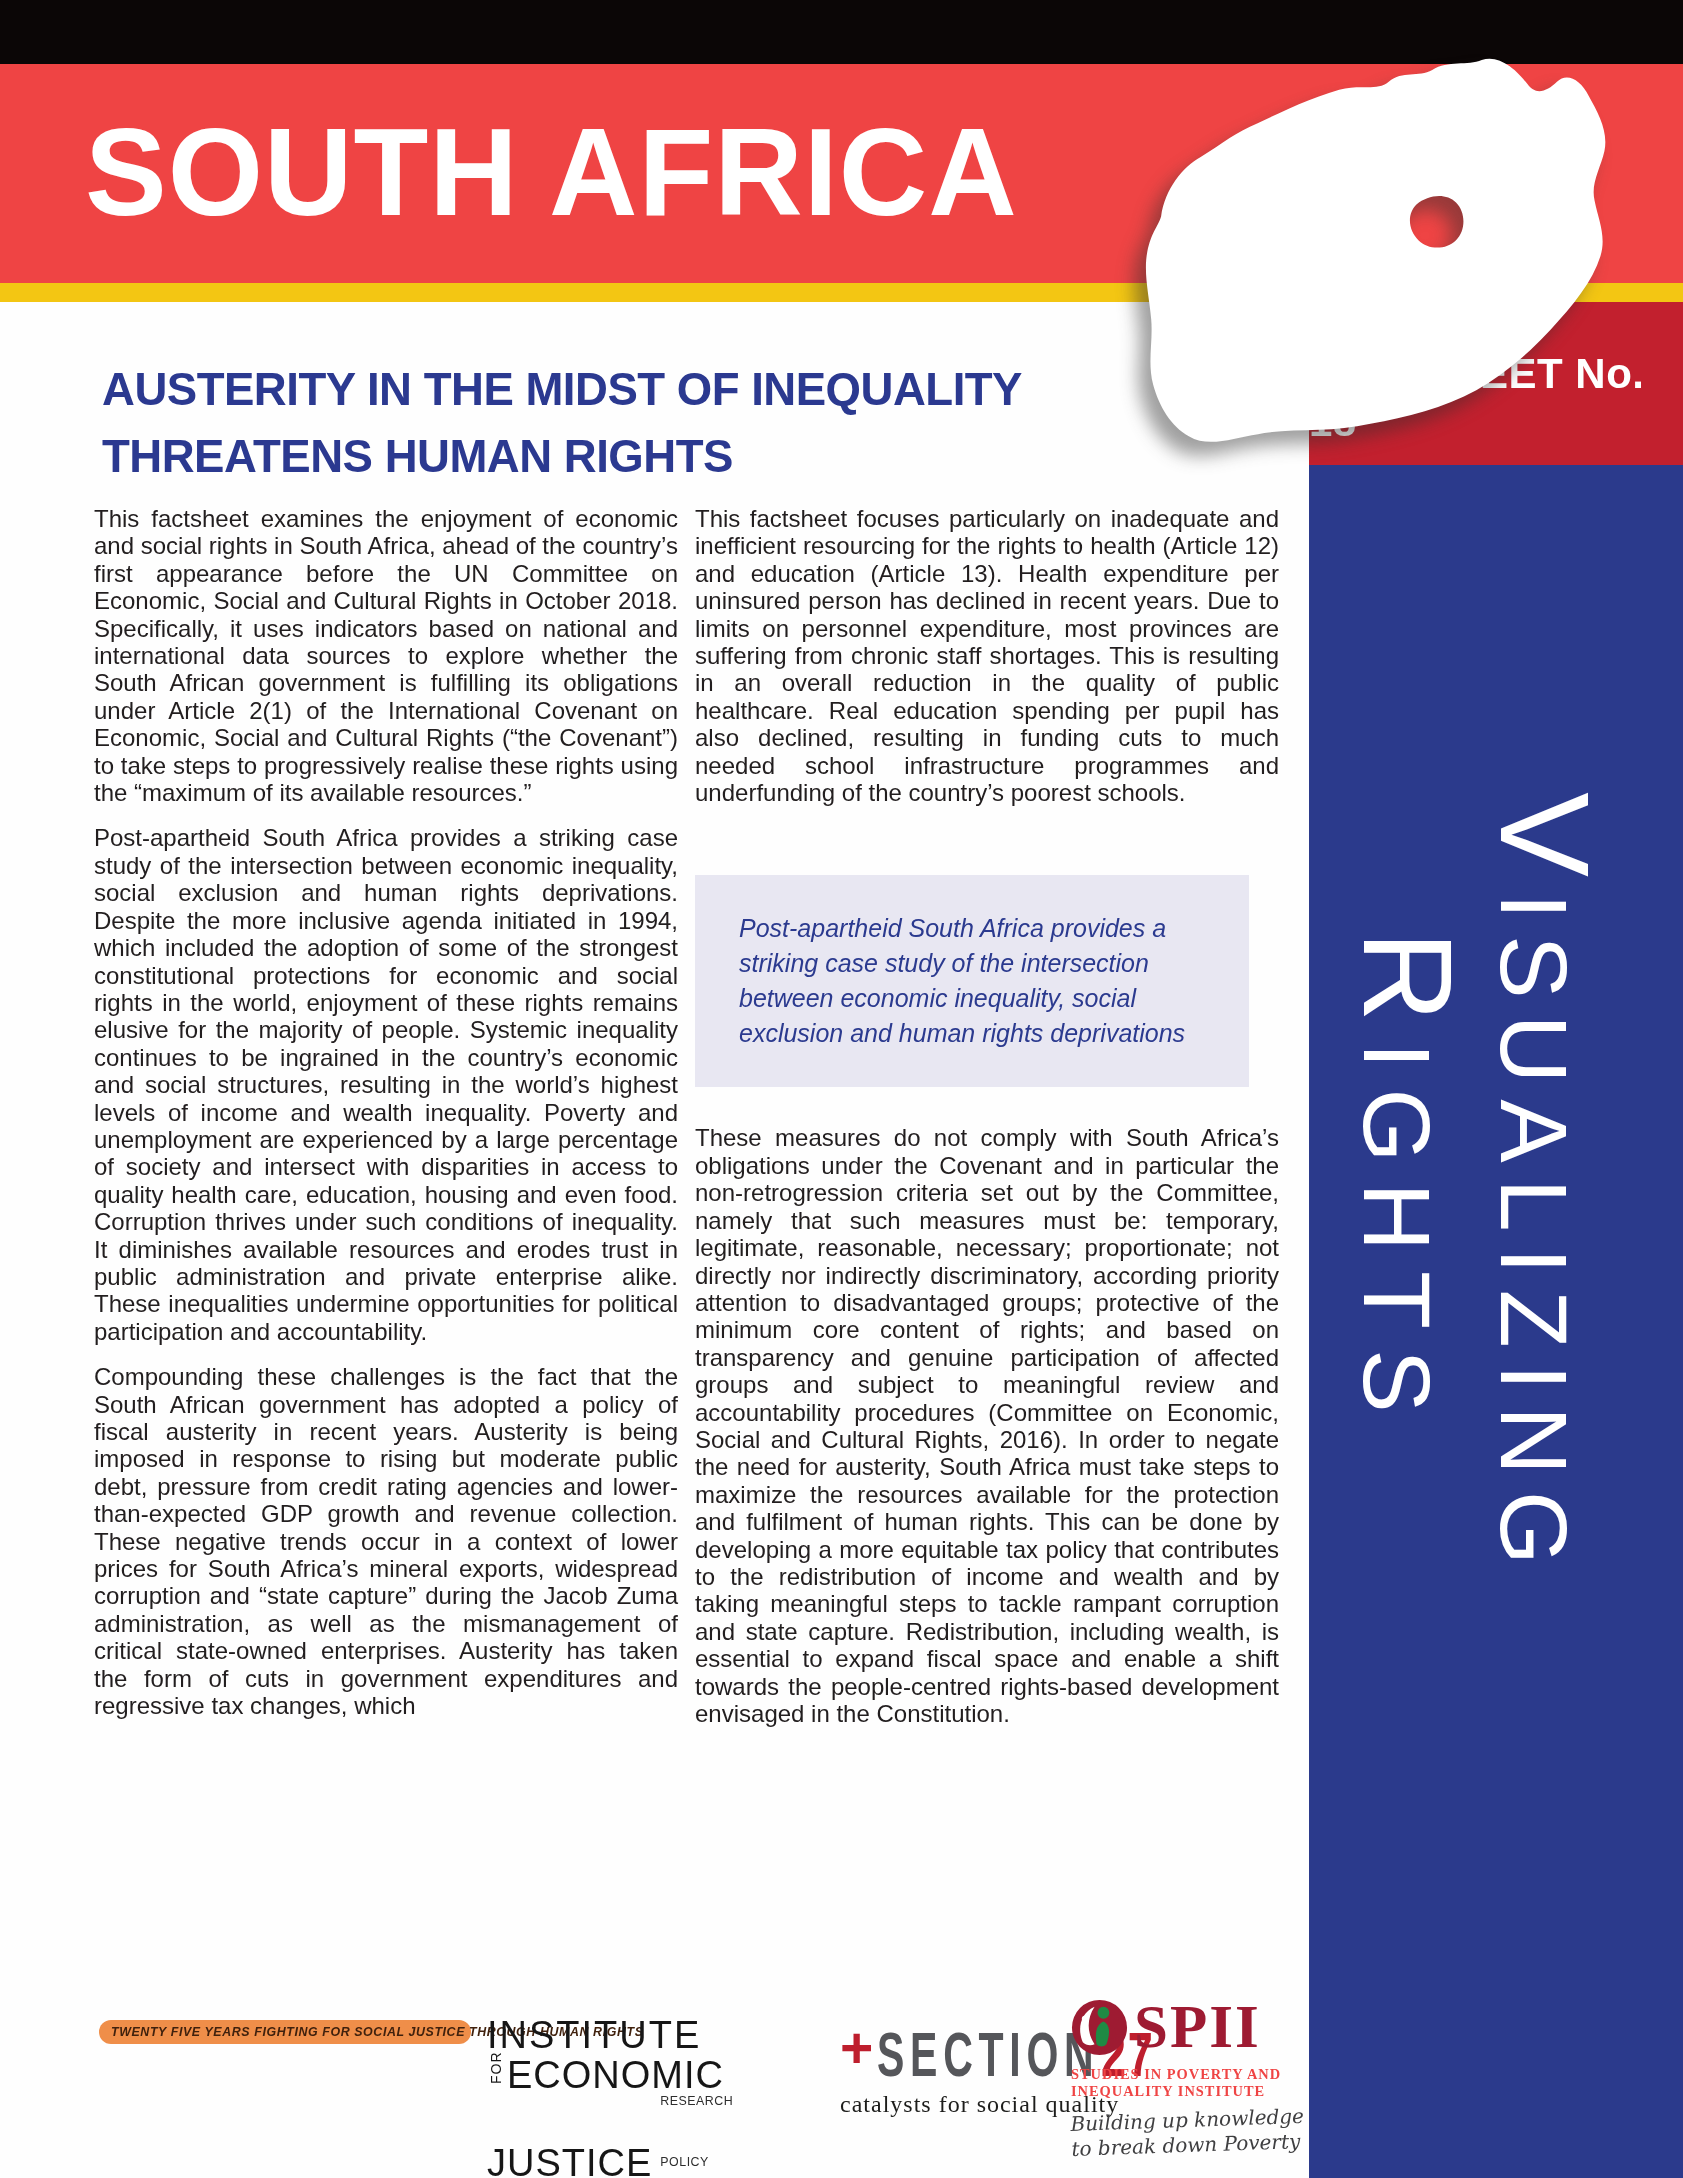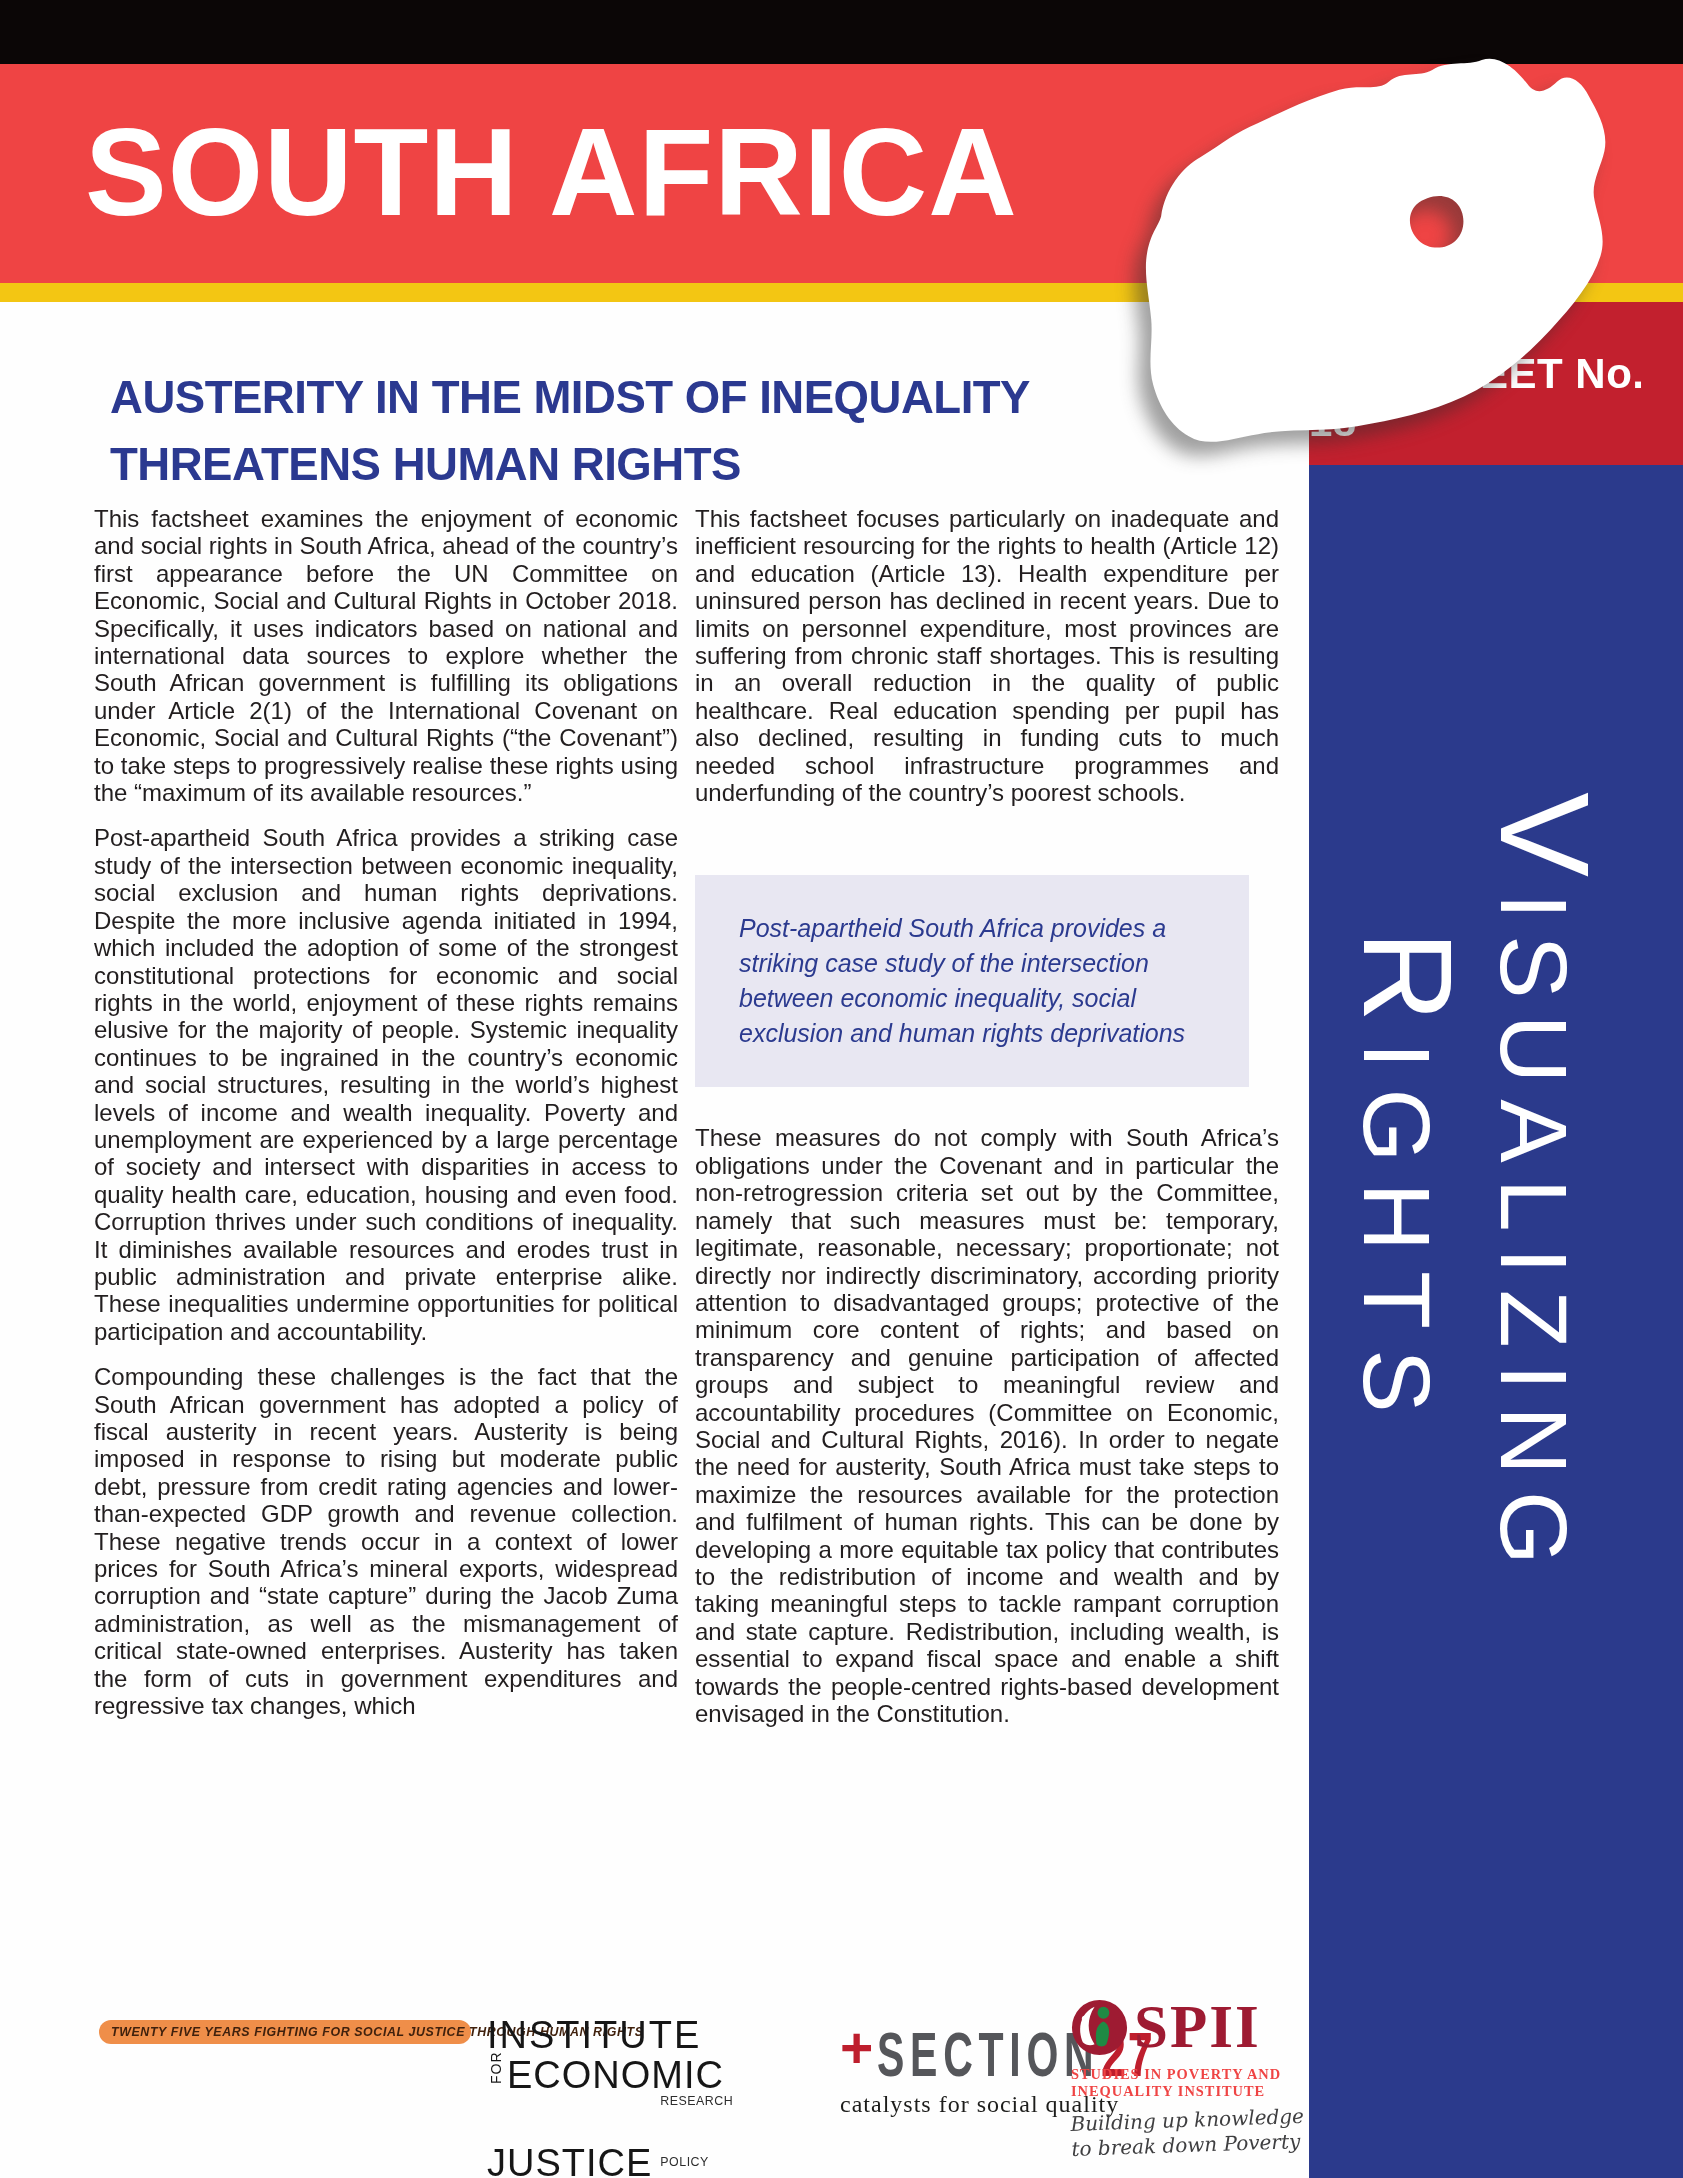--- a/index.html
+++ b/index.html
@@ -23,21 +23,21 @@
   .map path{filter:drop-shadow(-12px 14px 9px rgba(45,45,45,.45));}
 
   
   .vtext{width:891px;height:131px;line-height:131px;text-align:center;color:#ffffff;
          font-size:95px;font-weight:300;letter-spacing:16px;transform:rotate(90deg);white-space:nowrap;}
   .vtext::first-letter{font-size:127px;}
   .v1{left:1099px;top:1121px;}
   .v2{left:962px;top:1116px;letter-spacing:20px;}
 
   
-  .title{left:94px;top:348px;margin:16px;color:#2b3990;font-size:46px;line-height:67px;
+  .title{left:94px;top:348px;margin:8px;color:#2b3990;font-size:46px;line-height:67px;
          font-weight:bold;letter-spacing:-0.5px;}
   .title span{display:block;transform:scaleX(.99);transform-origin:left;}
 
   
   .col{top:505px;width:584px;font-size:24px;line-height:27.4px;text-align:justify;color:#221e1f;}
   .colL{left:94px;}
   .colR{left:695px;}
   .col p{margin:0;}
   .col p + p{margin-top:18px;}
 

